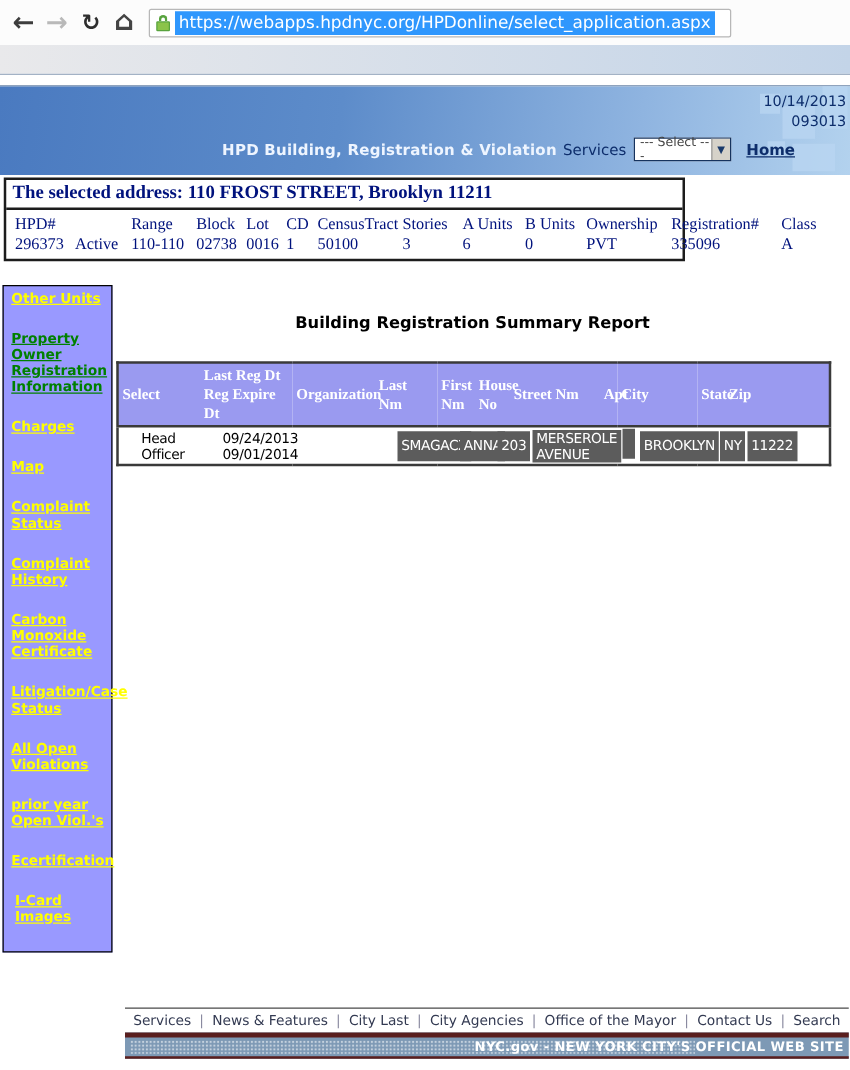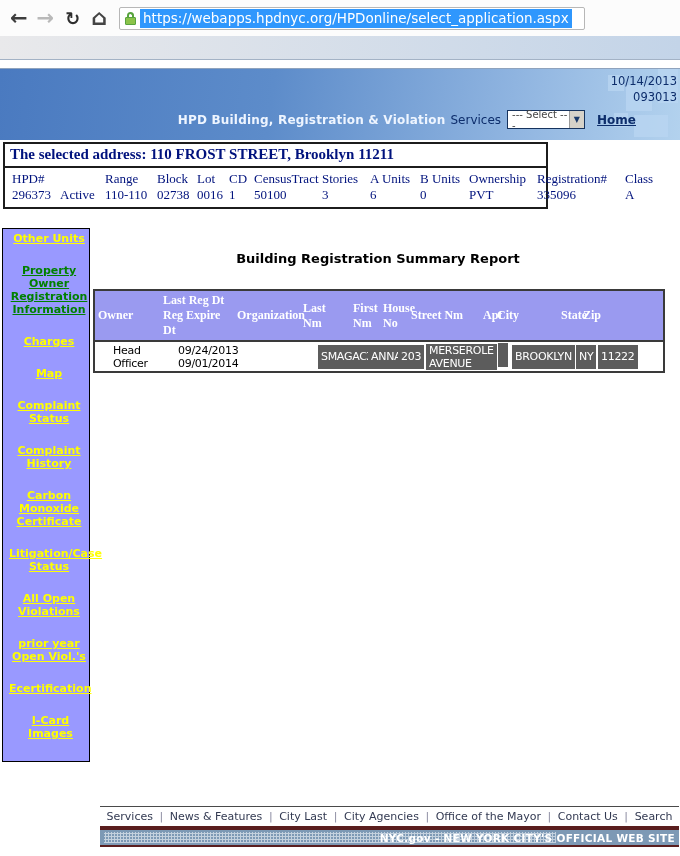--- a/index.html
+++ b/index.html
@@ -59,21 +59,21 @@
               color:#00127d; font-size:13px; line-height:15px; }
   .propcol { flex:none; }
   .propcol .lab { margin-bottom:1px; white-space:nowrap; }
   .pc0{width:93px}.pc1{width:52px}.pc2{width:40px}.pc3{width:32px}.pc4{width:25px}
   .pc5{width:68px}.pc6{width:48px}.pc7{width:50px}.pc8{width:49px}.pc9{width:68px}
   .pc10{width:88px}.pc11{width:40px}
   .hpdstatus { margin-left:9px; }
 
   
   .sidebar { position:absolute; left:2px; top:228px; width:88px; height:534px;
-             background:#9999ff; border:1px solid #000; padding:3px 0 0 6px;text-align:center; }
+             background:#9999ff; border:1px solid #000; padding:3px 0 0 6px; }
   .sblink { display:block; font-size:11px; font-weight:bold; line-height:13px;
             margin-bottom:19px; color:#ffff00; text-decoration:underline; cursor:pointer; }
   .sblink.green { color:#008000; }
   .sblink.indent { padding-left:3px; }
 
   
   .report-title { position:absolute; top:251px; left:93px; width:570px; text-align:center;
                   font-weight:bold; font-size:13px; color:#000; }
   table.report { position:absolute; top:289px; left:93px; width:570px;
                  border-collapse:collapse; table-layout:fixed;
@@ -242,21 +242,21 @@
       <col style="width:30px">
         <col style="width:28px">
         <col style="width:72px">
         <col style="width:14px">
       <col style="width:64px">
         <col style="width:22px">
         <col style="width:84px">
     </colgroup>
     <thead>
       <tr>
-        <th>Owner</th>
+        <th>Select</th>
         <th>Last Reg Dt
 Reg Expire Dt</th>
         <th>Organization</th>
         <th>Last Nm</th>
         <th>First
 Nm</th>
         <th>House
 No</th>
         <th>Street Nm</th>
         <th>Apt</th>

